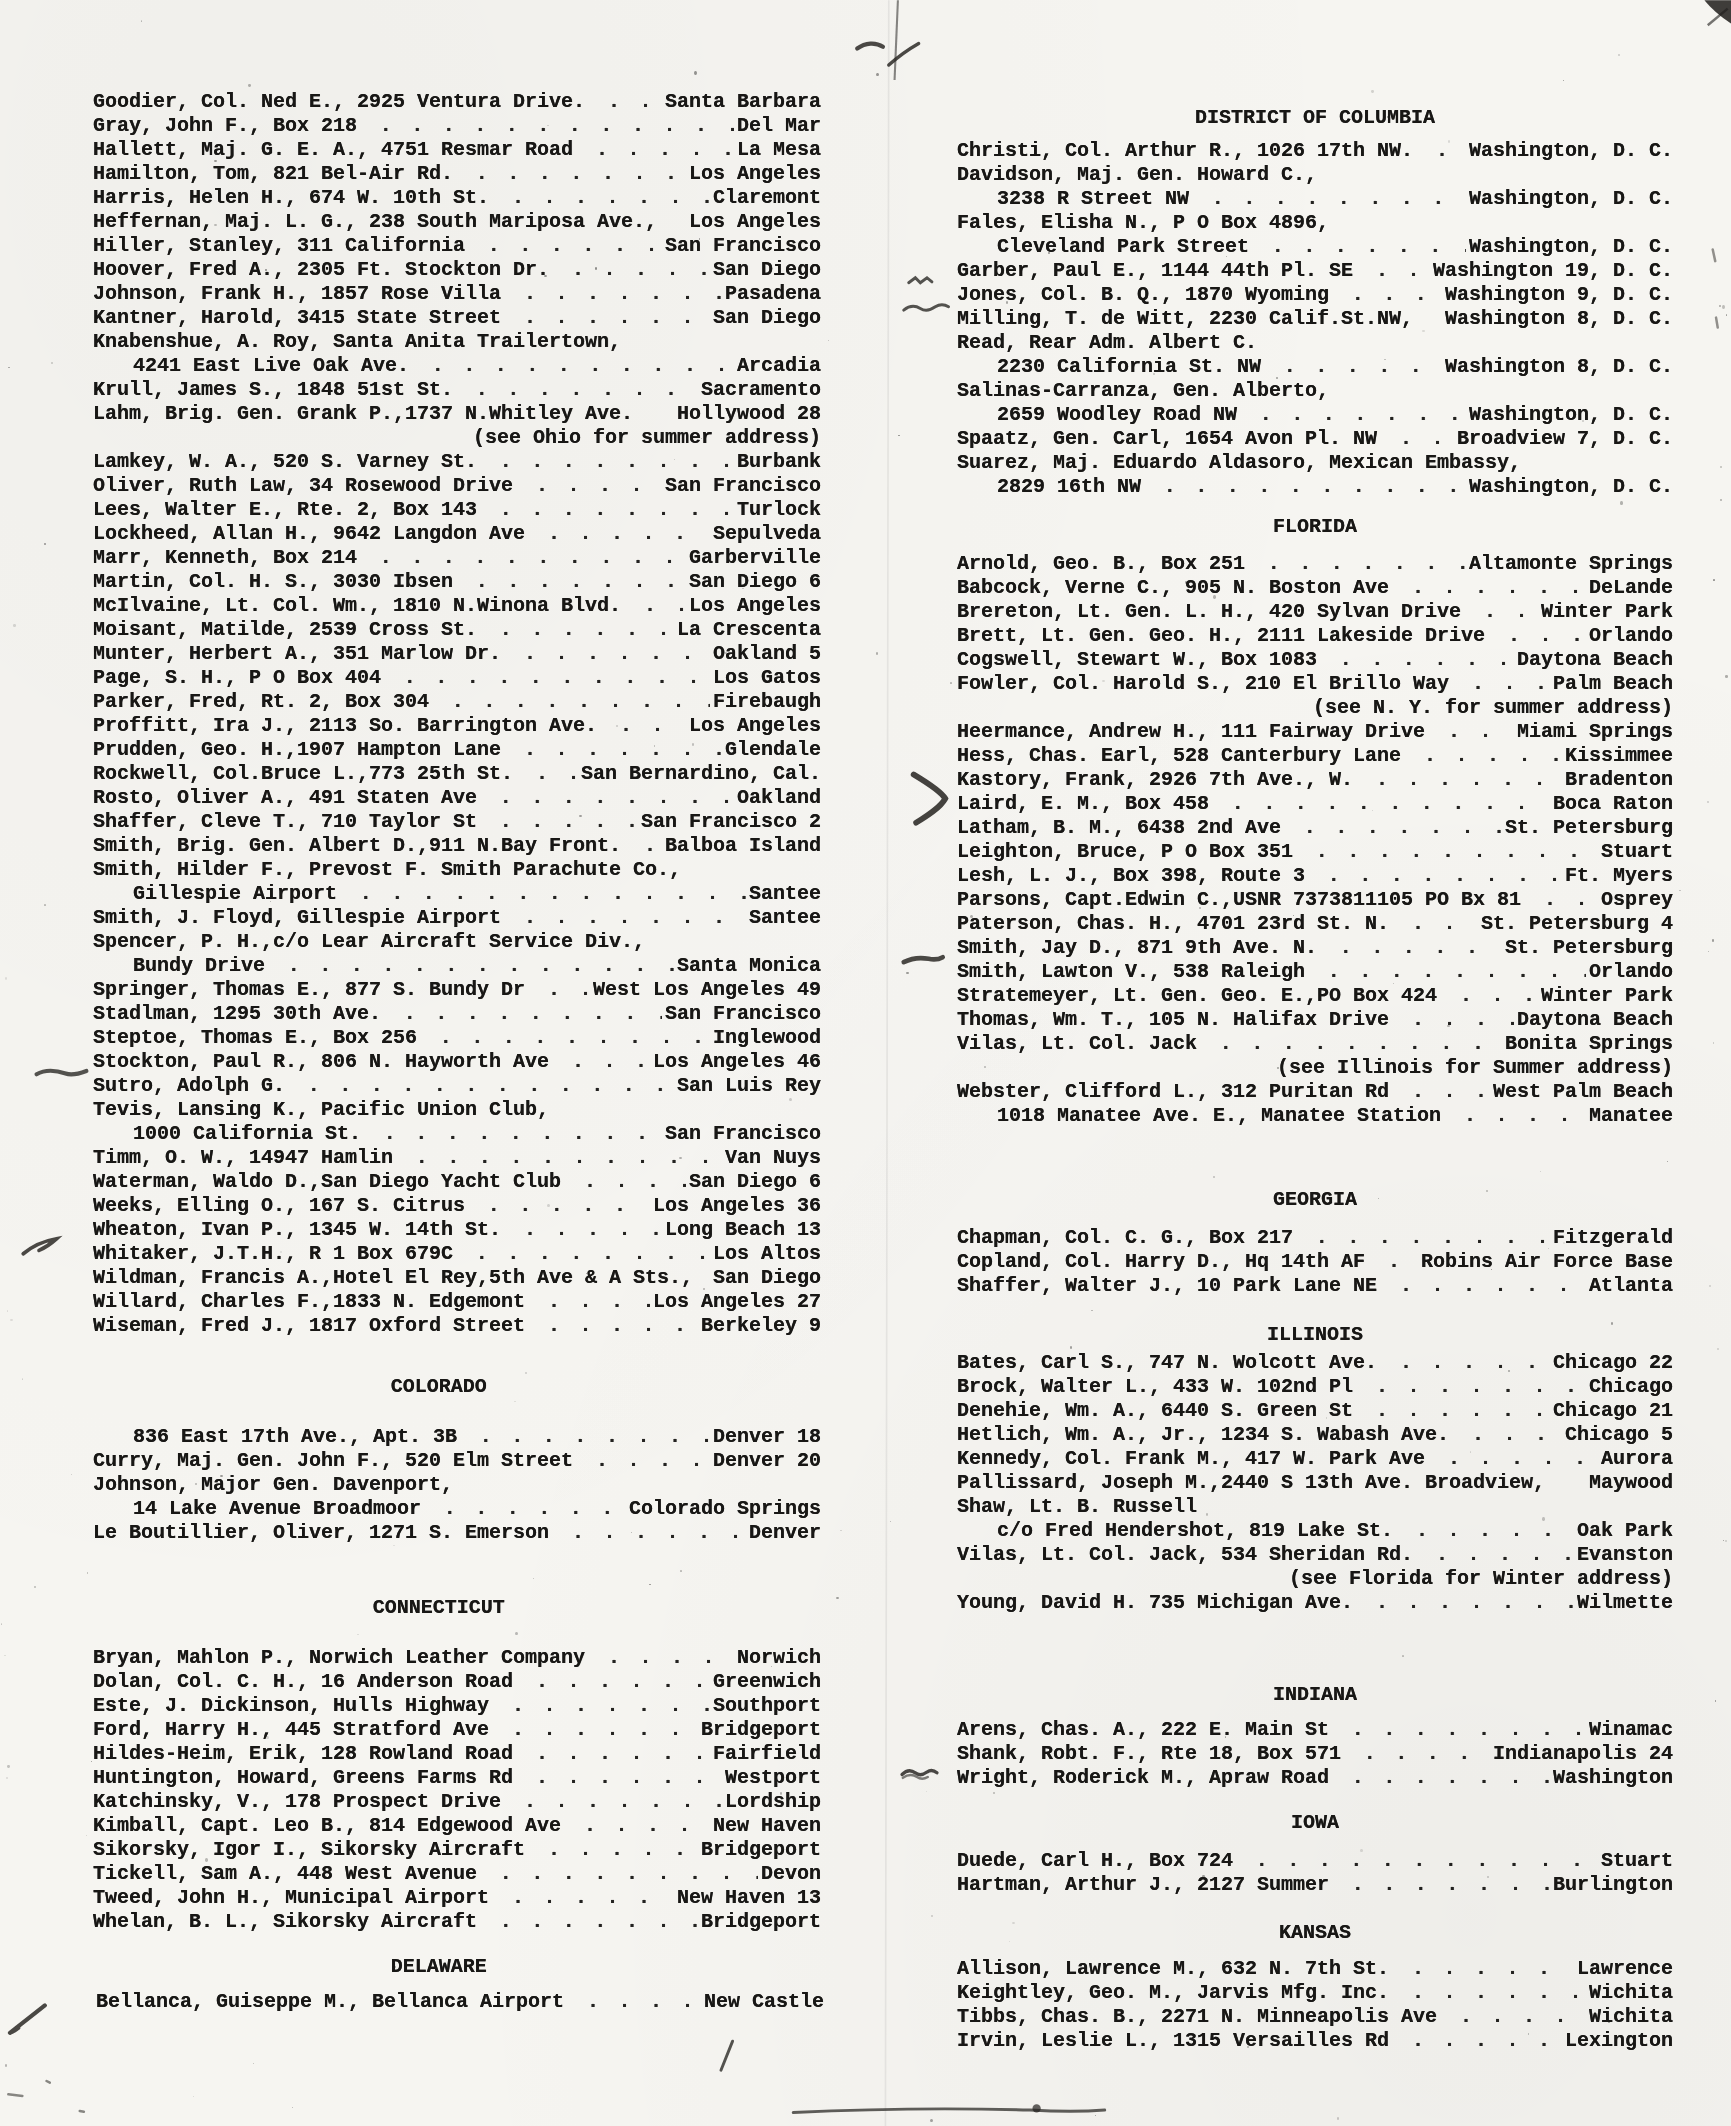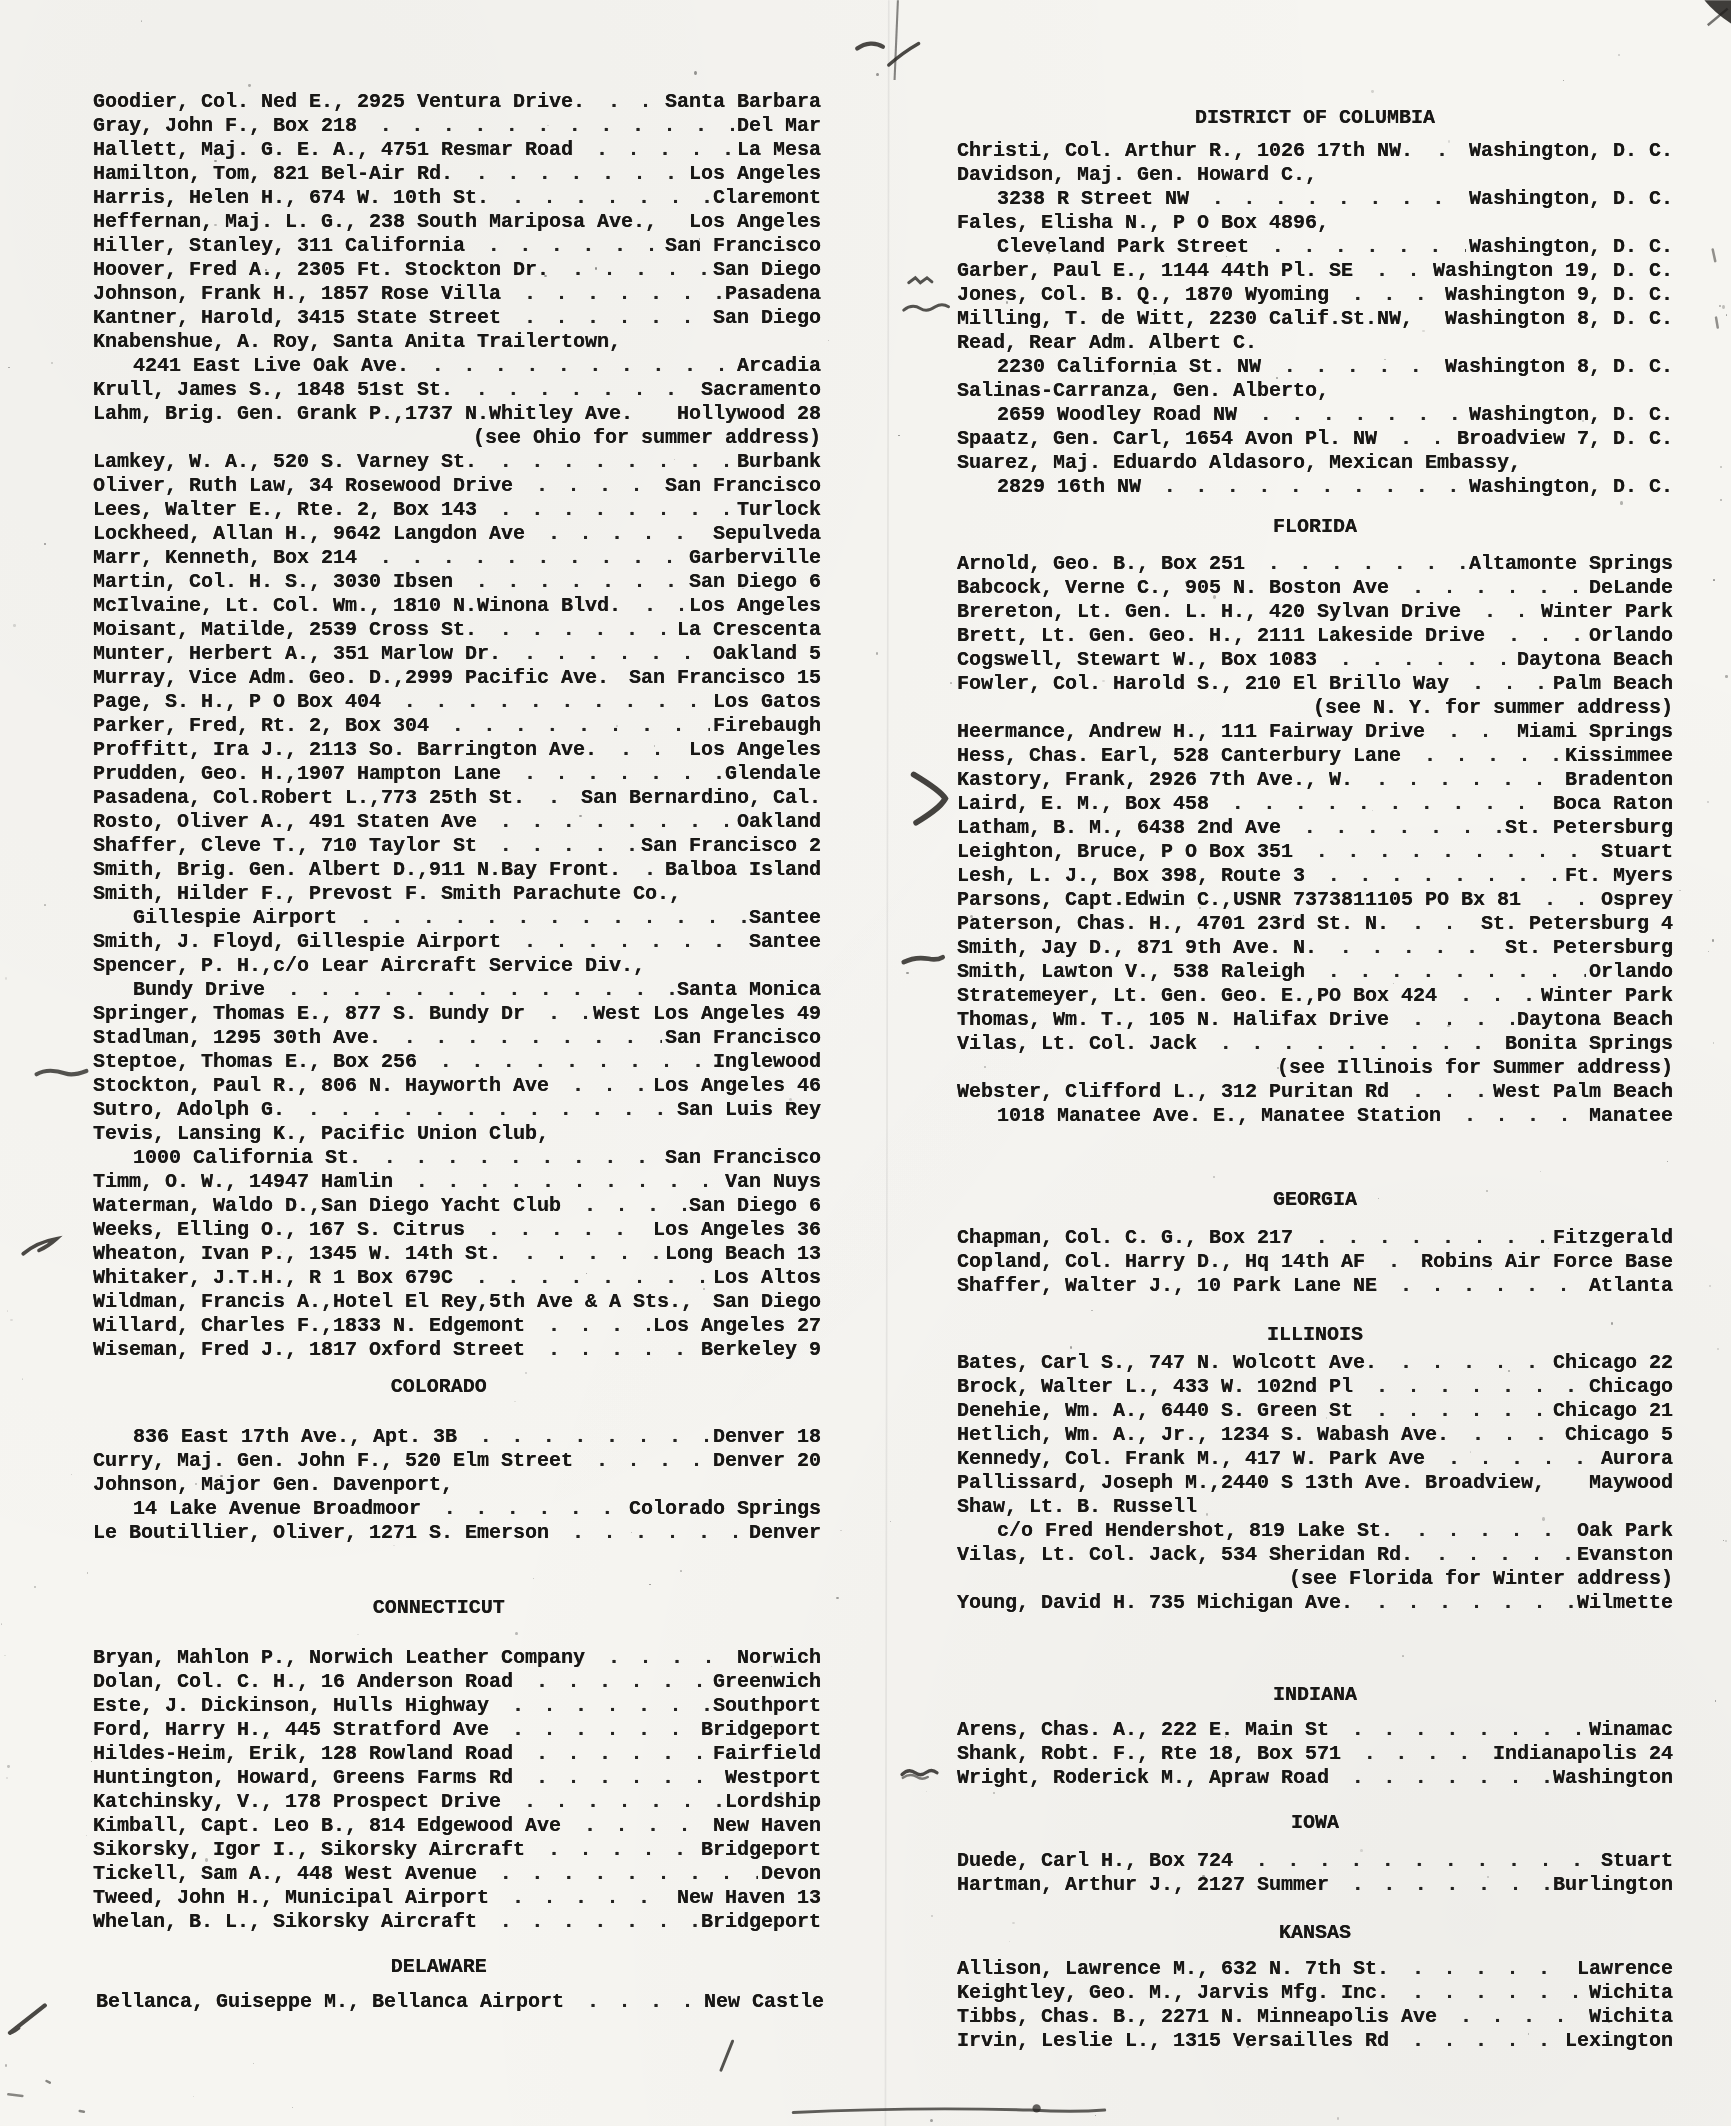--- a/index.html
+++ b/index.html
@@ -57,26 +57,25 @@
           <div class="line ind"><span class="nm">(see Ohio for summer address)</span></div>
           <div class="line"><span class="nm">Lamkey, W. A., 520 S. Varney St.</span><span class="dots"> . . . . . . . . . . . . . . . . . . . . . . . . . . . . . . . . . . . . . . . . . . . . . . . . . . . . . . . . . . . . . . . . . . . . . . . . . . . . . . . .</span><span class="ct">Burbank</span></div>
           <div class="line"><span class="nm">Oliver, Ruth Law, 34 Rosewood Drive</span><span class="dots"> . . . . . . . . . . . . . . . . . . . . . . . . . . . . . . . . . . . . . . . . . . . . . . . . . . . . . . . . . . . . . . . . . . . . . . . . . . . . . . . .</span><span class="ct">San Francisco</span></div>
           <div class="line"><span class="nm">Lees, Walter E., Rte. 2, Box 143</span><span class="dots"> . . . . . . . . . . . . . . . . . . . . . . . . . . . . . . . . . . . . . . . . . . . . . . . . . . . . . . . . . . . . . . . . . . . . . . . . . . . . . . . .</span><span class="ct">Turlock</span></div>
           <div class="line"><span class="nm">Lockheed, Allan H., 9642 Langdon Ave</span><span class="dots"> . . . . . . . . . . . . . . . . . . . . . . . . . . . . . . . . . . . . . . . . . . . . . . . . . . . . . . . . . . . . . . . . . . . . . . . . . . . . . . . .</span><span class="ct">Sepulveda</span></div>
           <div class="line"><span class="nm">Marr, Kenneth, Box 214</span><span class="dots"> . . . . . . . . . . . . . . . . . . . . . . . . . . . . . . . . . . . . . . . . . . . . . . . . . . . . . . . . . . . . . . . . . . . . . . . . . . . . . . . .</span><span class="ct">Garberville</span></div>
           <div class="line"><span class="nm">Martin, Col. H. S., 3030 Ibsen</span><span class="dots"> . . . . . . . . . . . . . . . . . . . . . . . . . . . . . . . . . . . . . . . . . . . . . . . . . . . . . . . . . . . . . . . . . . . . . . . . . . . . . . . .</span><span class="ct">San Diego 6</span></div>
           <div class="line"><span class="nm">McIlvaine, Lt. Col. Wm., 1810 N.Winona Blvd.</span><span class="dots"> . . . . . . . . . . . . . . . . . . . . . . . . . . . . . . . . . . . . . . . . . . . . . . . . . . . . . . . . . . . . . . . . . . . . . . . . . . . . . . . .</span><span class="ct">Los Angeles</span></div>
           <div class="line"><span class="nm">Moisant, Matilde, 2539 Cross St.</span><span class="dots"> . . . . . . . . . . . . . . . . . . . . . . . . . . . . . . . . . . . . . . . . . . . . . . . . . . . . . . . . . . . . . . . . . . . . . . . . . . . . . . . .</span><span class="ct">La Crescenta</span></div>
           <div class="line"><span class="nm">Munter, Herbert A., 351 Marlow Dr.</span><span class="dots"> . . . . . . . . . . . . . . . . . . . . . . . . . . . . . . . . . . . . . . . . . . . . . . . . . . . . . . . . . . . . . . . . . . . . . . . . . . . . . . . .</span><span class="ct">Oakland 5</span></div>
-          <div class="line"><span class="nm">Murray, Vice Adm. Geo. D.,2999 Pacific Ave.</span><span class="gap"></span><span class="ct">San Francisco 15</span></div>
           <div class="line"><span class="nm">Page, S. H., P O Box 404</span><span class="dots"> . . . . . . . . . . . . . . . . . . . . . . . . . . . . . . . . . . . . . . . . . . . . . . . . . . . . . . . . . . . . . . . . . . . . . . . . . . . . . . . .</span><span class="ct">Los Gatos</span></div>
           <div class="line"><span class="nm">Parker, Fred, Rt. 2, Box 304</span><span class="dots"> . . . . . . . . . . . . . . . . . . . . . . . . . . . . . . . . . . . . . . . . . . . . . . . . . . . . . . . . . . . . . . . . . . . . . . . . . . . . . . . .</span><span class="ct">Firebaugh</span></div>
           <div class="line"><span class="nm">Proffitt, Ira J., 2113 So. Barrington Ave.</span><span class="dots"> . . . . . . . . . . . . . . . . . . . . . . . . . . . . . . . . . . . . . . . . . . . . . . . . . . . . . . . . . . . . . . . . . . . . . . . . . . . . . . . .</span><span class="ct">Los Angeles</span></div>
           <div class="line"><span class="nm">Prudden, Geo. H.,1907 Hampton Lane</span><span class="dots"> . . . . . . . . . . . . . . . . . . . . . . . . . . . . . . . . . . . . . . . . . . . . . . . . . . . . . . . . . . . . . . . . . . . . . . . . . . . . . . . .</span><span class="ct">Glendale</span></div>
-          <div class="line"><span class="nm">Pasadena, Col.Robert L.,773 25th St.</span><span class="dots"> . . . . . . . . . . . . . . . . . . . . . . . . . . . . . . . . . . . . . . . . . . . . . . . . . . . . . . . . . . . . . . . . . . . . . . . . . . . . . . . .</span><span class="ct">San Bernardino, Cal.</span></div>
+          <div class="line"><span class="nm">Rockwell, Col.Bruce L.,773 25th St.</span><span class="dots"> . . . . . . . . . . . . . . . . . . . . . . . . . . . . . . . . . . . . . . . . . . . . . . . . . . . . . . . . . . . . . . . . . . . . . . . . . . . . . . . .</span><span class="ct">San Bernardino, Cal.</span></div>
           <div class="line"><span class="nm">Rosto, Oliver A., 491 Staten Ave</span><span class="dots"> . . . . . . . . . . . . . . . . . . . . . . . . . . . . . . . . . . . . . . . . . . . . . . . . . . . . . . . . . . . . . . . . . . . . . . . . . . . . . . . .</span><span class="ct">Oakland</span></div>
           <div class="line"><span class="nm">Shaffer, Cleve T., 710 Taylor St</span><span class="dots"> . . . . . . . . . . . . . . . . . . . . . . . . . . . . . . . . . . . . . . . . . . . . . . . . . . . . . . . . . . . . . . . . . . . . . . . . . . . . . . . .</span><span class="ct">San Francisco 2</span></div>
           <div class="line"><span class="nm">Smith, Brig. Gen. Albert D.,911 N.Bay Front.</span><span class="dots"> . . . . . . . . . . . . . . . . . . . . . . . . . . . . . . . . . . . . . . . . . . . . . . . . . . . . . . . . . . . . . . . . . . . . . . . . . . . . . . . .</span><span class="ct">Balboa Island</span></div>
           <div class="line"><span class="nm">Smith, Hilder F., Prevost F. Smith Parachute Co.,</span></div>
           <div class="line ind"><span class="nm">Gillespie Airport</span><span class="dots"> . . . . . . . . . . . . . . . . . . . . . . . . . . . . . . . . . . . . . . . . . . . . . . . . . . . . . . . . . . . . . . . . . . . . . . . . . . . . . . . .</span><span class="ct">Santee</span></div>
           <div class="line"><span class="nm">Smith, J. Floyd, Gillespie Airport</span><span class="dots"> . . . . . . . . . . . . . . . . . . . . . . . . . . . . . . . . . . . . . . . . . . . . . . . . . . . . . . . . . . . . . . . . . . . . . . . . . . . . . . . .</span><span class="ct">Santee</span></div>
           <div class="line"><span class="nm">Spencer, P. H.,c/o Lear Aircraft Service Div.,</span></div>
           <div class="line ind"><span class="nm">Bundy Drive</span><span class="dots"> . . . . . . . . . . . . . . . . . . . . . . . . . . . . . . . . . . . . . . . . . . . . . . . . . . . . . . . . . . . . . . . . . . . . . . . . . . . . . . . .</span><span class="ct">Santa Monica</span></div>
           <div class="line"><span class="nm">Springer, Thomas E., 877 S. Bundy Dr</span><span class="dots"> . . . . . . . . . . . . . . . . . . . . . . . . . . . . . . . . . . . . . . . . . . . . . . . . . . . . . . . . . . . . . . . . . . . . . . . . . . . . . . . .</span><span class="ct">West Los Angeles 49</span></div>
           <div class="line"><span class="nm">Stadlman, 1295 30th Ave.</span><span class="dots"> . . . . . . . . . . . . . . . . . . . . . . . . . . . . . . . . . . . . . . . . . . . . . . . . . . . . . . . . . . . . . . . . . . . . . . . . . . . . . . . .</span><span class="ct">San Francisco</span></div>

